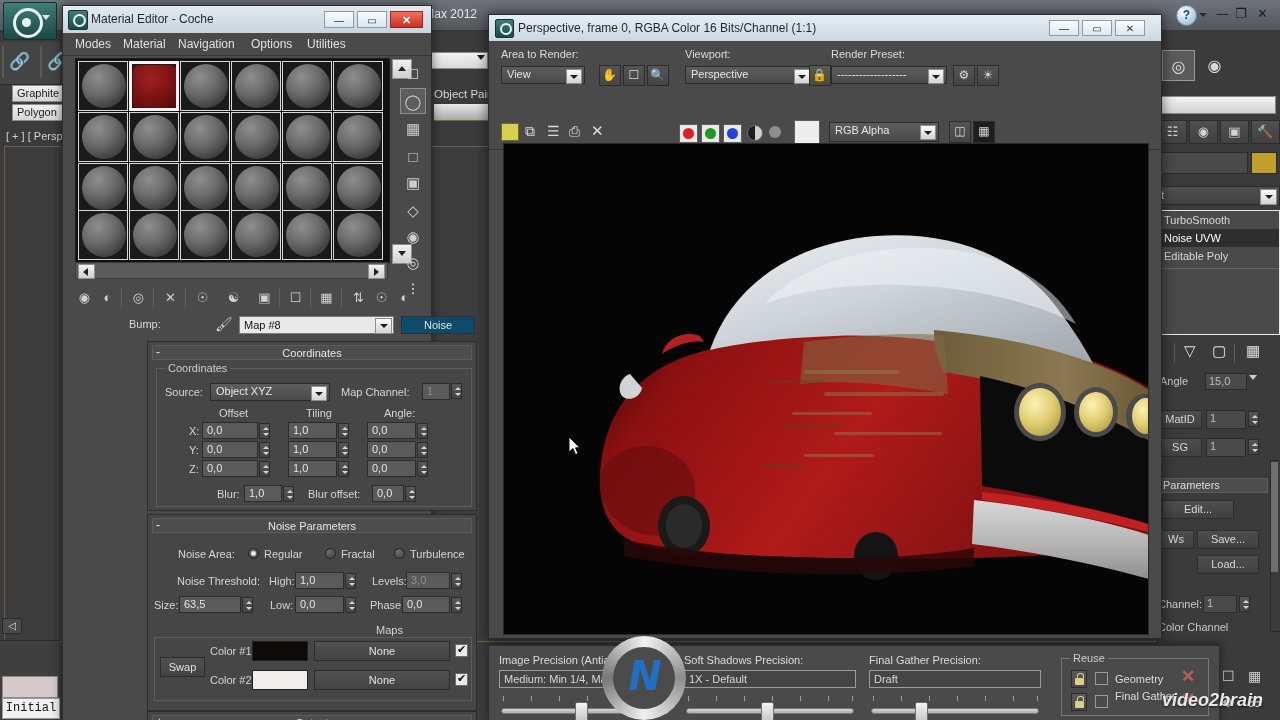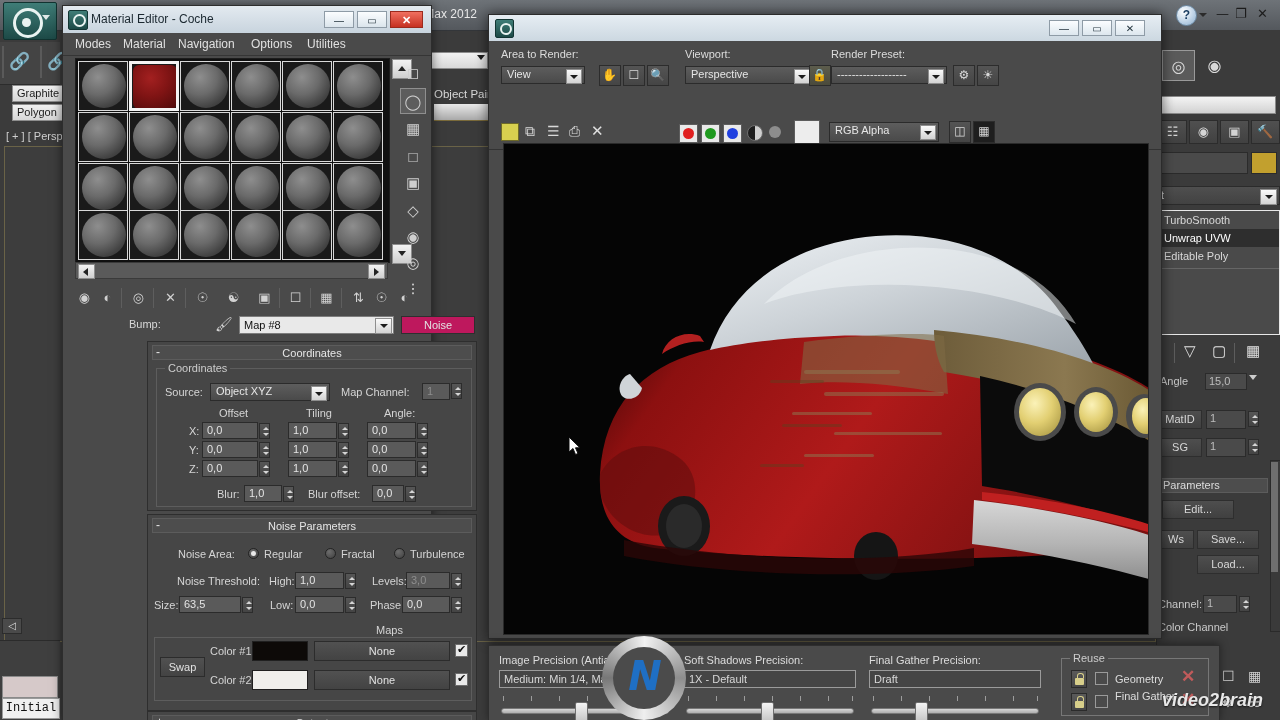--- a/index.html
+++ b/index.html
@@ -136,21 +136,21 @@
   #bump-label{position:absolute;left:58px;top:3px;color:#d8d8d8;}
   #bump-eye{position:absolute;left:143px;top:1px;width:20px;height:18px;color:#d5d5d5;font-size:14px;text-align:center;}
   #bump-combo{position:absolute;left:168px;top:1px;width:155px;height:18px;
     background:#e9e9e9;border:1px solid #7d7d7d;box-sizing:border-box;}
   #bump-combo .t{position:absolute;left:4px;top:2px;color:#111;font-size:11px;}
   #bump-combo .arrow{position:absolute;right:1px;top:1px;width:15px;height:14px;
     background:linear-gradient(#fafafa,#d3d3d3);border:1px solid #8e8e8e;}
   #bump-combo .arrow:after{content:"";position:absolute;left:4px;top:5px;
     border-left:4px solid transparent;border-right:4px solid transparent;border-top:4px solid #1c1c1c;}
   #noise-btn{position:absolute;left:330px;top:1px;width:74px;height:18px;
-    background:#be185d;border:1px solid #2f2f2f;color:#e2e2e2;font-size:11px;
+    background:#0c4a6e;border:1px solid #2f2f2f;color:#e2e2e2;font-size:11px;
     text-align:center;line-height:16px;box-sizing:border-box;}
 
   
   .rollout{position:absolute;left:84px;background:#464646;border:1px solid #2e2e2e;box-sizing:border-box;}
   .ro-head{position:absolute;left:4px;top:3px;right:4px;height:15px;
     border:1px solid #5c5c5c;background:#4d4d4d;color:#e6e6e6;font-size:11px;
     text-align:center;line-height:14px;box-sizing:border-box;}
   .ro-head .pm{position:absolute;left:3px;top:-1px;font-size:12px;}
   .grp{position:absolute;border:1px solid #5d5d5d;}
   .grp-cap{position:absolute;top:-7px;left:8px;background:#464646;padding:0 3px;color:#cdcdcd;font-size:11px;}
@@ -334,21 +334,21 @@
   <div id="cp-namefield2"></div>
   <div id="cp-colorbox"></div>
 
   <div id="mod-combo">
     <span style="position:absolute;left:4px;top:2px;color:#ddd;">t</span>
     <div class="arrow"></div>
   </div>
 
   <div id="mod-stack">
     <div class="stack-item">TurboSmooth</div>
-    <div class="stack-item sel">Unwrap UVW</div>
+    <div class="stack-item sel">Noise UVW</div>
     <div class="stack-item">Editable Poly</div>
     <div id="stack-sep"></div>
   </div>
 
   <div id="mod-tools">
     <div style="position:absolute;left:18px;top:3px;width:1px;height:20px;background:#5d5d5d;"></div>
     <div style="position:absolute;left:28px;top:2px;color:#e0e0e0;font-size:15px;">▽</div>
     <div style="position:absolute;left:56px;top:2px;color:#e0e0e0;font-size:15px;">▢</div>
     <div style="position:absolute;left:78px;top:3px;width:1px;height:20px;background:#5d5d5d;"></div>
     <div style="position:absolute;left:90px;top:2px;color:#e0e0e0;font-size:15px;">▦</div>
@@ -651,20 +651,21 @@
     </div>
   </div>
 
   <div style="position:absolute;left:412px;top:335px;width:0;height:0;"></div>
 </div>
 
 <div id="rfw">
 
   <div id="rfw-title">
     <div id="rfw-ico"></div>
+    <div id="rfw-title-text">Perspective, frame 0, RGBA Color 16 Bits/Channel (1:1)</div>
     <div class="rbtn" id="r-min">
         <span class="g">—</span>
       </div>
     <div class="rbtn" id="r-max">
         <span class="g">▭</span>
       </div>
     <div class="rbtn" id="r-close">
         <span class="g">✕</span>
       </div>
   </div>

